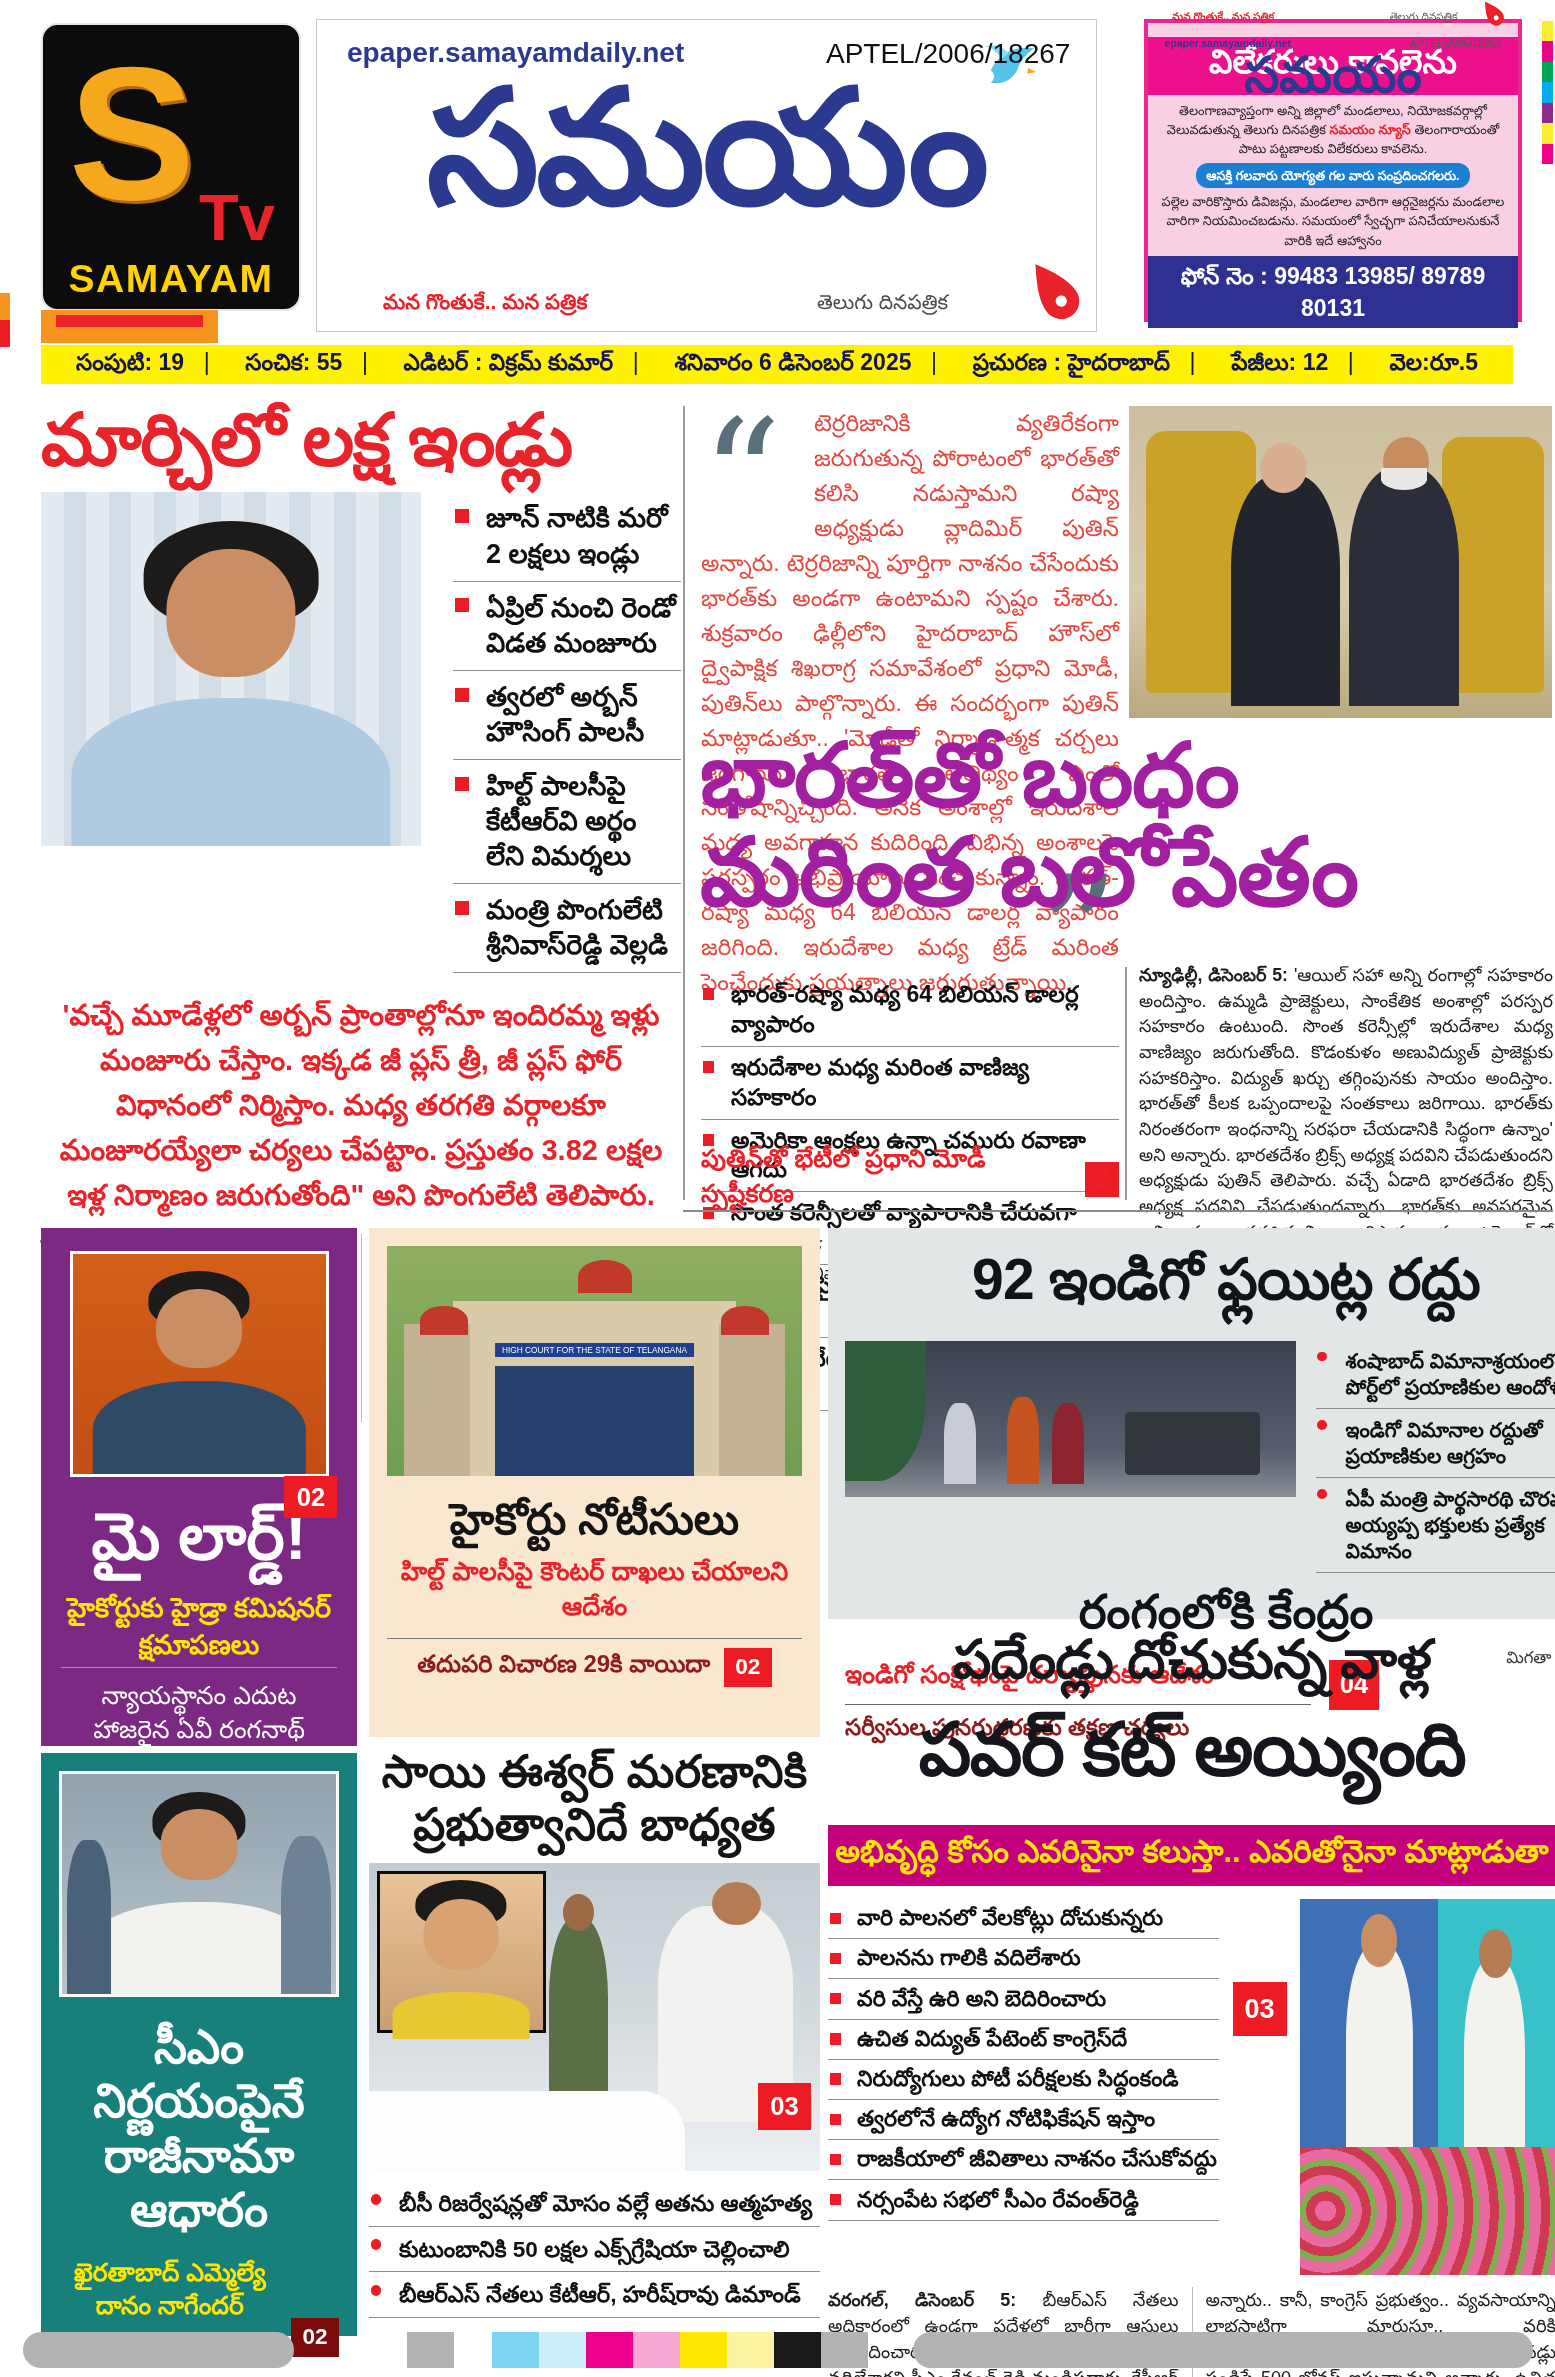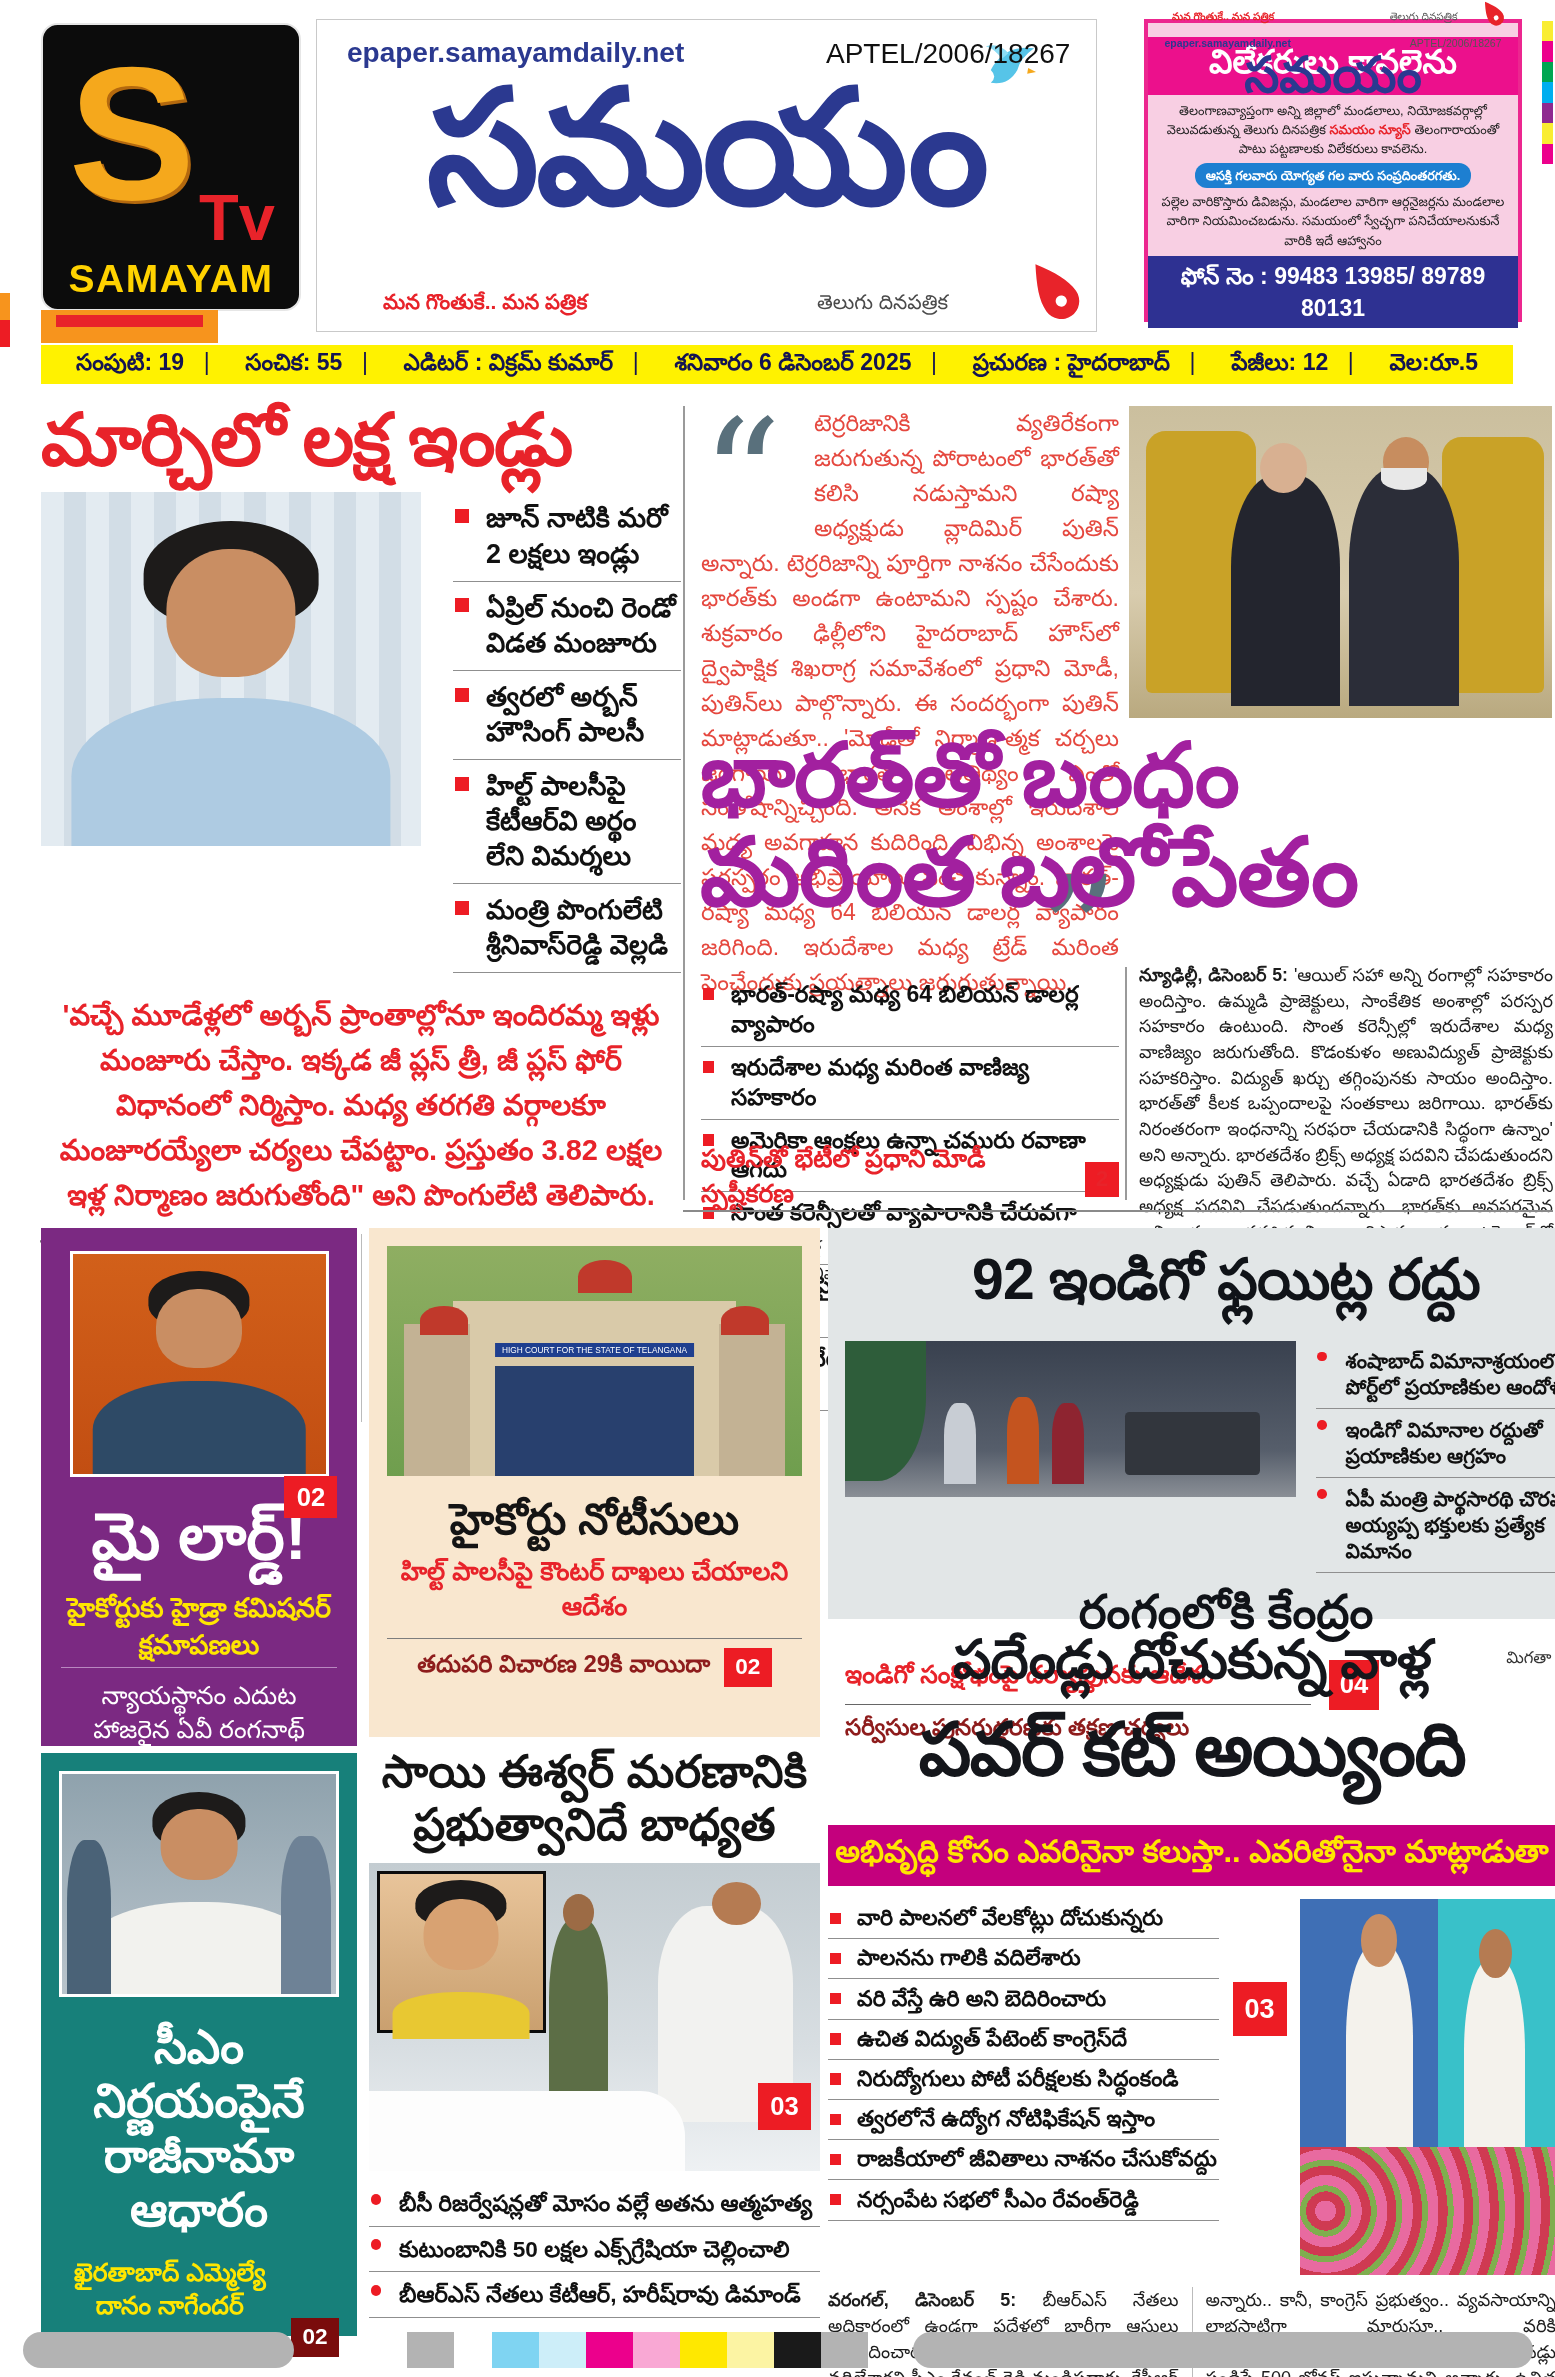--- a/index.html
+++ b/index.html
@@ -143,21 +143,21 @@
       <svg class="abs" style="right:7.5px;bottom:3px;transform:rotate(-35deg)" width="19.6px" height="30" viewBox="0 0 40 60">
         <path d="M20 2 C30 18 36 30 36 42 A16 16 0 1 1 4 42 C4 30 10 18 20 2 Z" fill="#e8232a"></path>
         <circle cx="20" cy="42" r="5" fill="#fff"></circle>
       </svg>
     </div>
     <div class="ad-band">విలేకరులు కావలెను</div>
     <div class="ad-body">
       <span>తెలంగాణవ్యాప్తంగా అన్ని జిల్లాలో మండలాలు, నియోజకవర్గాల్లో వెలువడుతున్న తెలుగు దినపత్రిక</span>
       <span class="ad-hl">సమయం న్యూస్</span>
       <span>తెలంగారాయంతో పాటు పట్టణాలకు విలేకరులు కావలెను.</span>
-      <span class="ad-pill">ఆసక్తి గలవారు యోగ్యత గల వారు సంప్రదింతరగతు.</span>
+      <span class="ad-pill">ఆసక్తి గలవారు యోగ్యత గల వారు సంప్రదించగలరు.</span>
       <span>పల్లెల వారికొస్తారు డివిజన్లు, మండలాల వారిగా ఆర్గనైజర్లను మండలాల వారిగా నియమించబడును. సమయంలో స్వేచ్ఛగా పనిచేయాలనుకునే వారికి ఇదే ఆహ్వానం</span>
     </div>
     <div class="ad-phone">ఫోన్ నెం : 99483 13985/ 89789 80131</div>
   </div>
 
   <div class="abs regv" style="left:1542px;top:21px;width:11.3px;height:143px">
     <i style="background:#f9ed32"></i>
       <i style="background:#ec008c"></i>
       <i style="background:#00a651"></i>
     <i style="background:#00aeef"></i>

